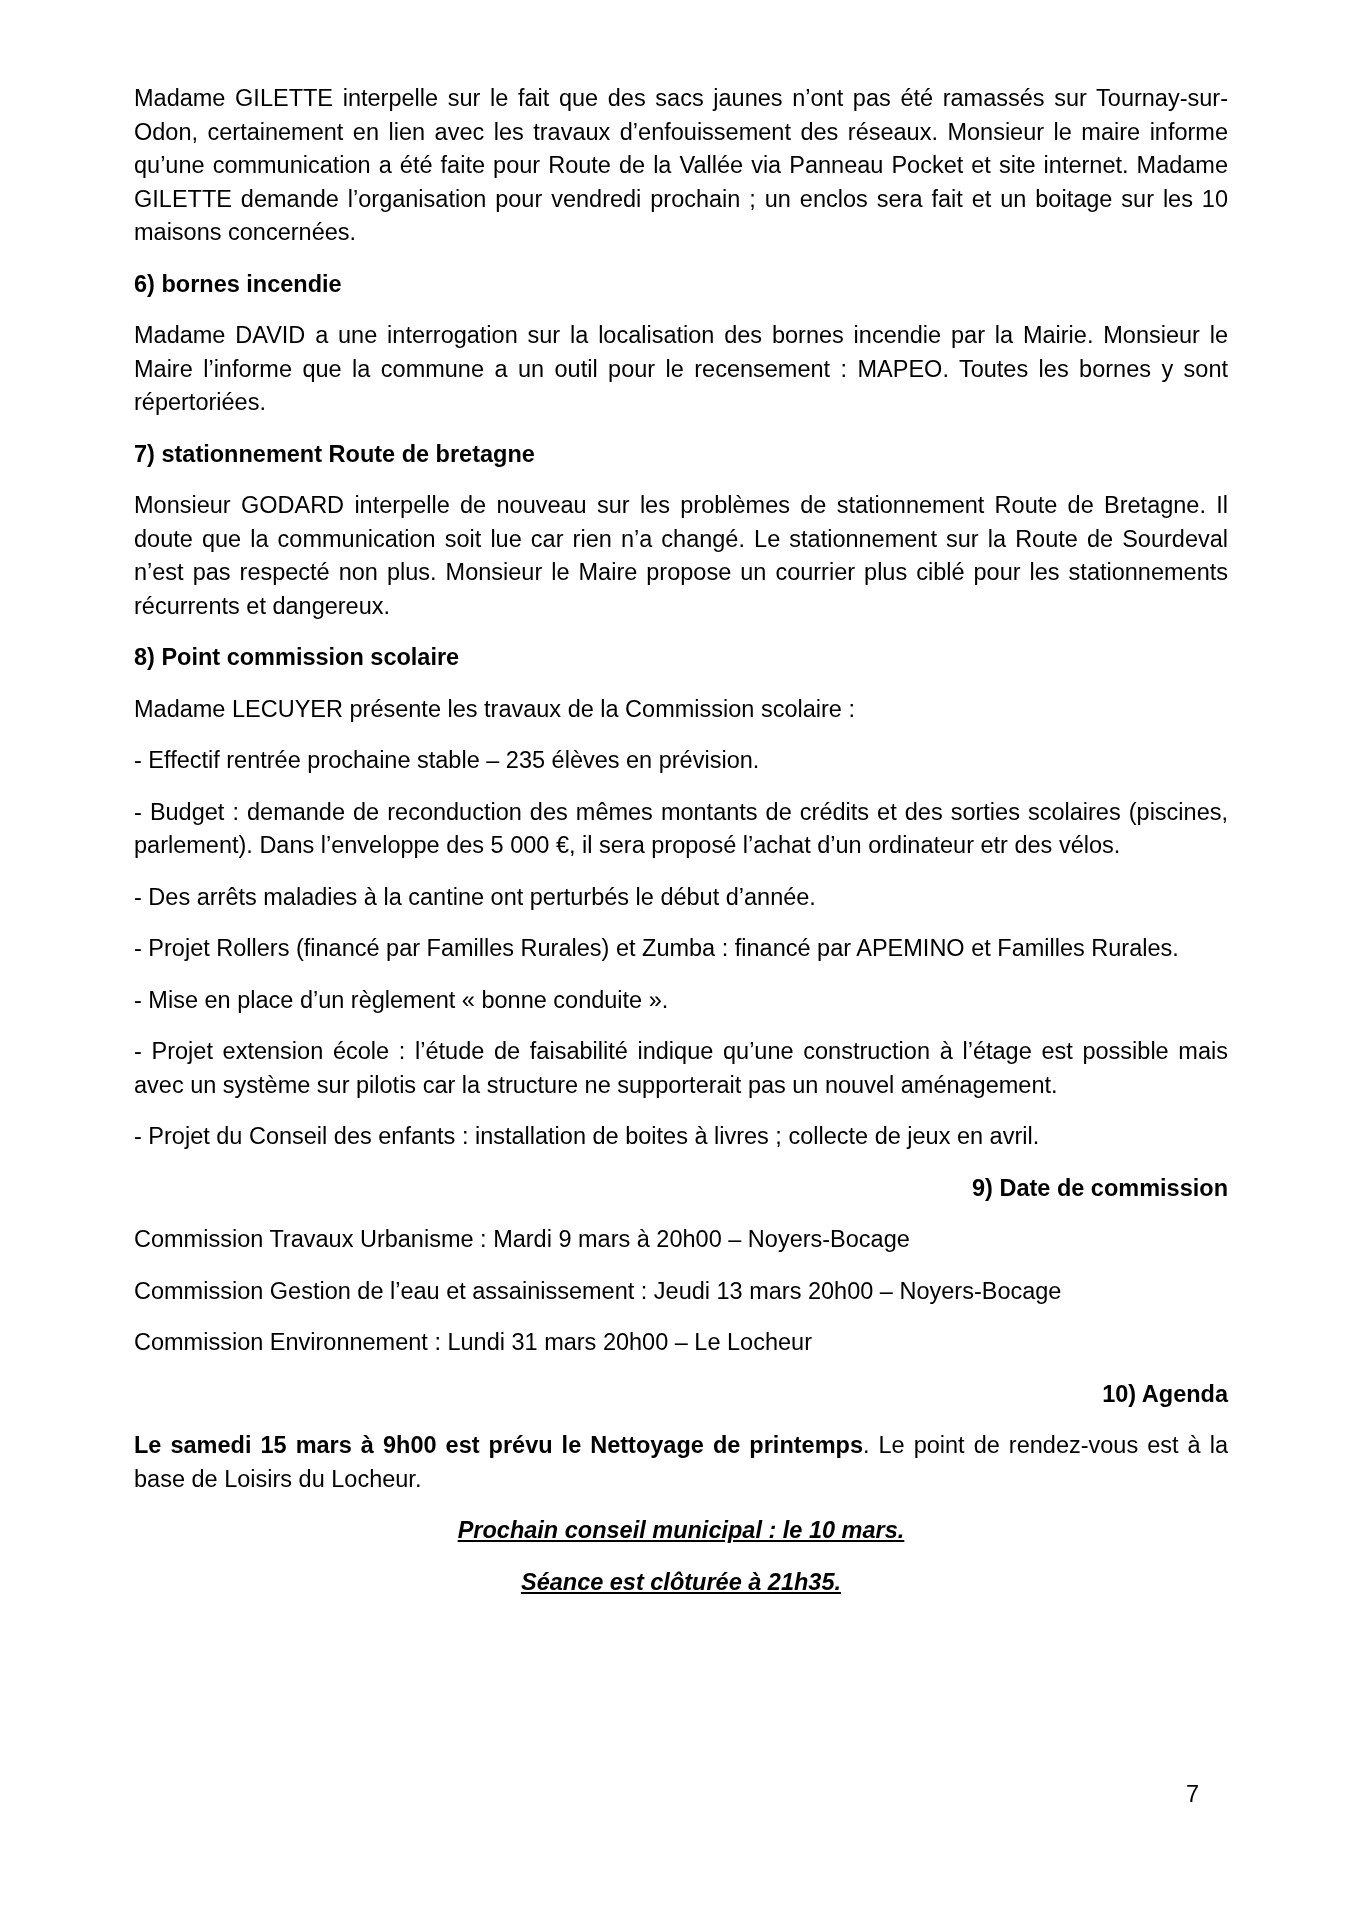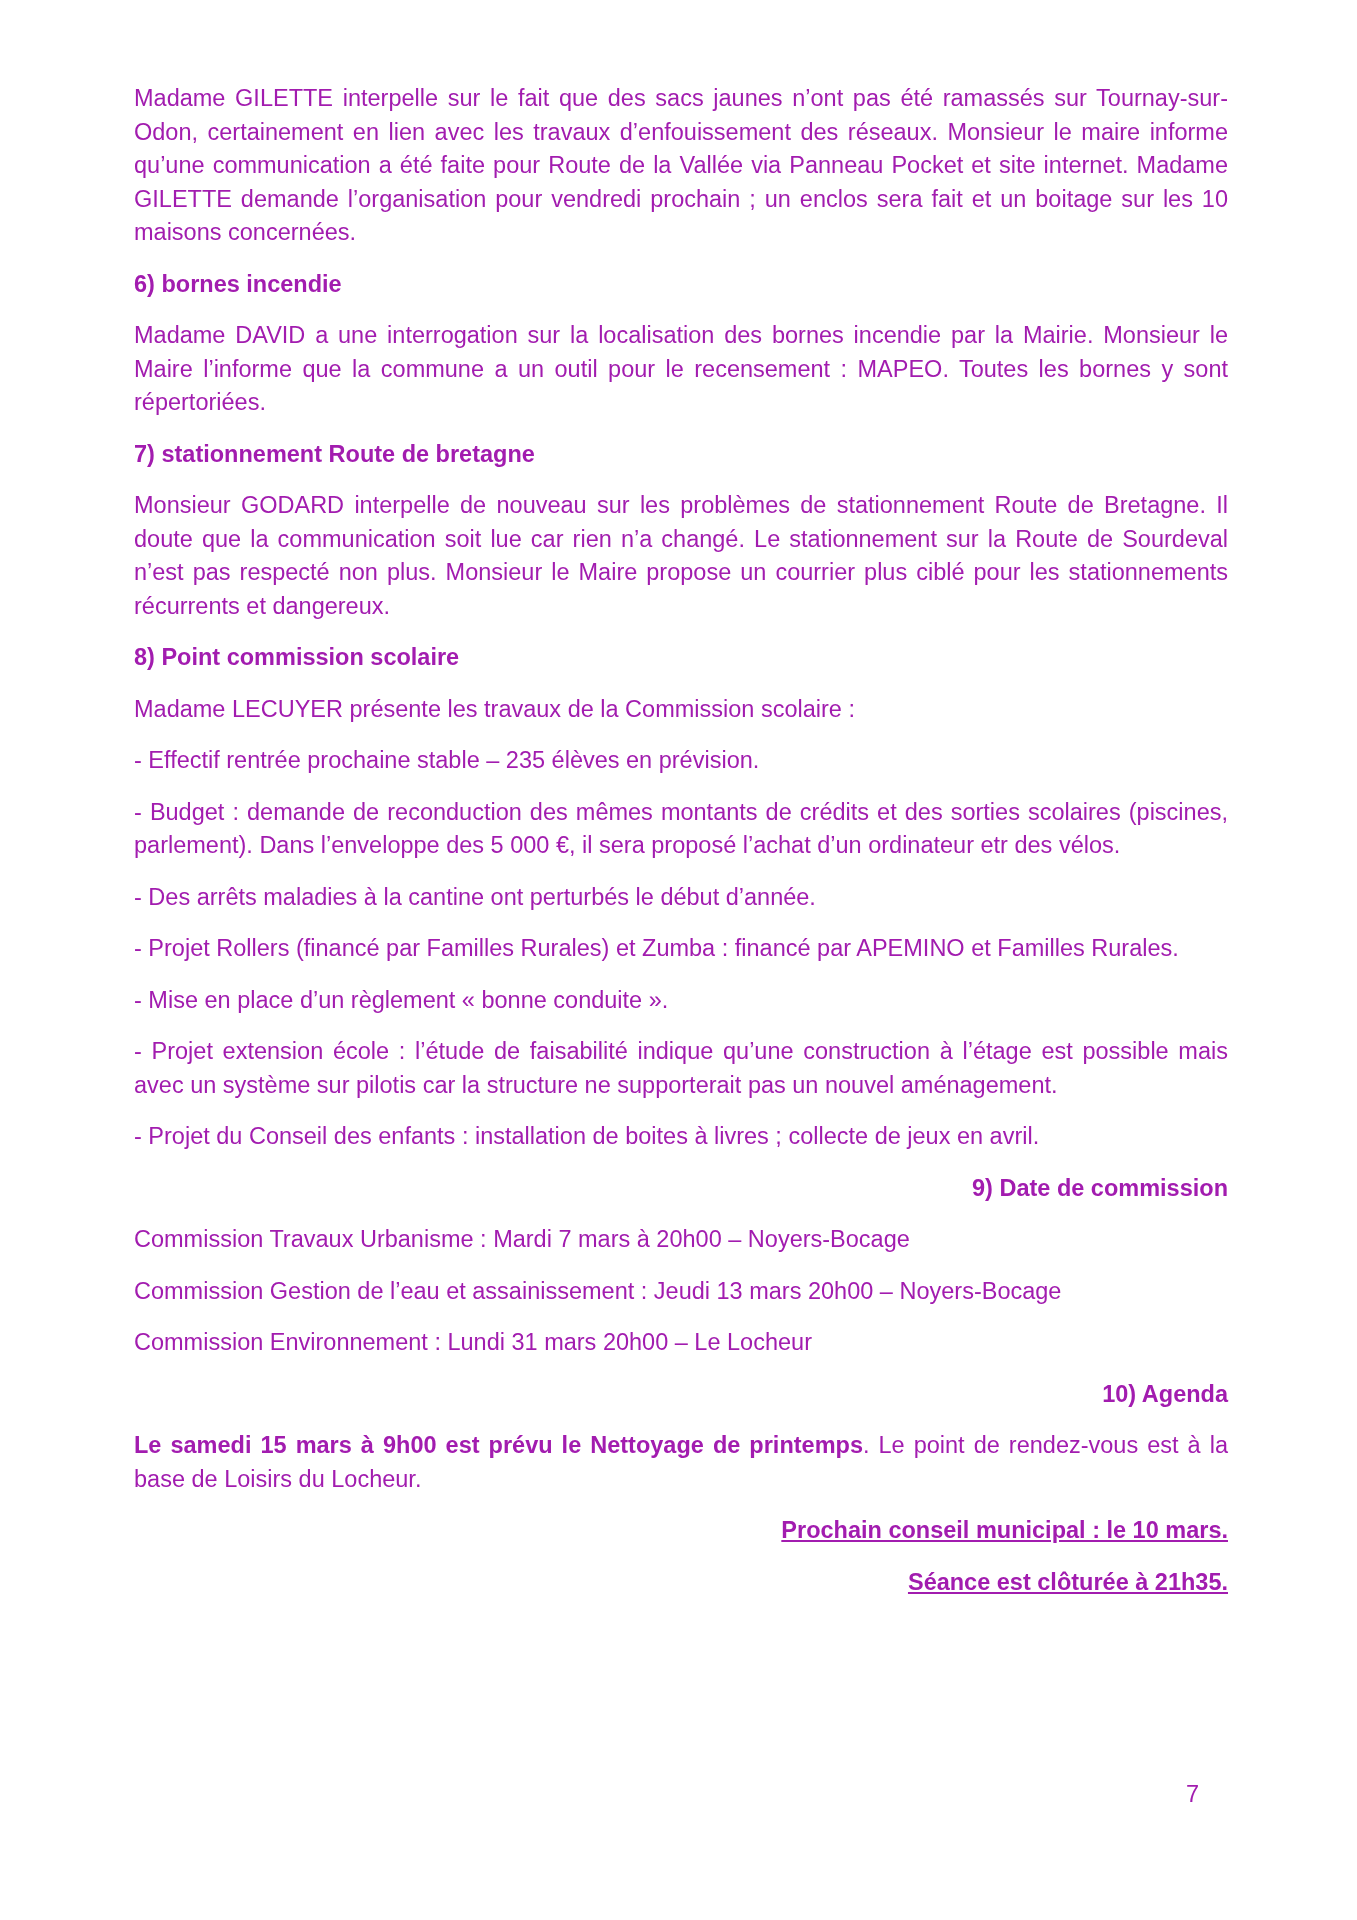--- a/index.html
+++ b/index.html
@@ -12,39 +12,40 @@
     position: relative;
     width: 1357px;
     height: 1920px;
     margin: 0 auto;
     background: #ffffff;
     box-sizing: border-box;
     padding: 82px 129px 0 134px;
     font-family: "Liberation Sans", sans-serif;
     font-size: 23.5px;
     line-height: 33.5px;
-    color: #a21caf;
+    color: #000000;
     text-align: justify;
     overflow: hidden;
   }
   .page p {
     margin: 0 0 18px 0;
   }
   .heading-underlined {
     font-weight: bold;
     text-align: left;
   }
   .heading {
     font-weight: bold;
     text-align: right;
   }
   .bold-underlined {
     font-weight: bold;
     text-decoration: underline;
-    text-align: right;
+    text-align: center;
+    font-style: italic;
   }
   .bold-run {
     font-weight: bold;
   }
   .footer-page-number {
     position: absolute;
     top: 1778px;
     right: 158px;
     text-align: right;
     text-decoration: none;
@@ -80,21 +81,21 @@
 
   <p>- Mise en place d’un règlement « bonne conduite ».</p>
 
   <p>- Projet extension école : l’étude de faisabilité indique qu’une construction à l’étage est possible mais avec un système sur pilotis car la structure ne supporterait pas un nouvel aménagement.</p>
 
   <p>- Projet du Conseil des enfants : installation de boites à livres ; collecte de jeux en avril.</p>
 
   <p class="heading">9) Date de commission</p>
 
 
-  <p>Commission Travaux Urbanisme : Mardi 7 mars à 20h00 – Noyers-Bocage</p>
+  <p>Commission Travaux Urbanisme : Mardi 9 mars à 20h00 – Noyers-Bocage</p>
 
   <p>Commission Gestion de l’eau et assainissement :  Jeudi 13 mars 20h00 – Noyers-Bocage</p>
 
   <p>Commission Environnement : Lundi 31 mars 20h00 – Le Locheur</p>
 
   <p class="heading">10) Agenda</p>
 
   <p><span class="bold-run">Le samedi 15 mars à 9h00 est prévu le Nettoyage de printemps</span><span>. Le point de rendez-vous est à la base de Loisirs du Locheur.</span></p>
 
   <p class="bold-underlined">Prochain conseil municipal : le 10 mars.</p>

